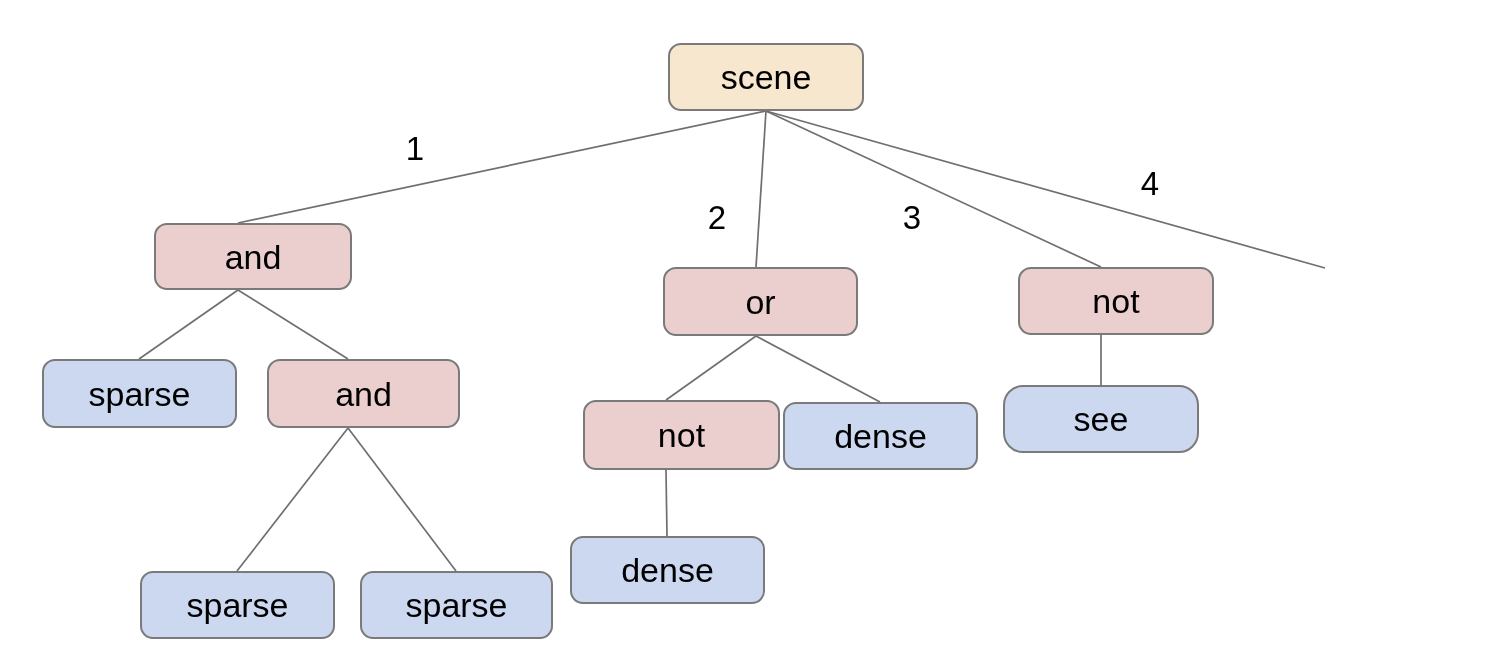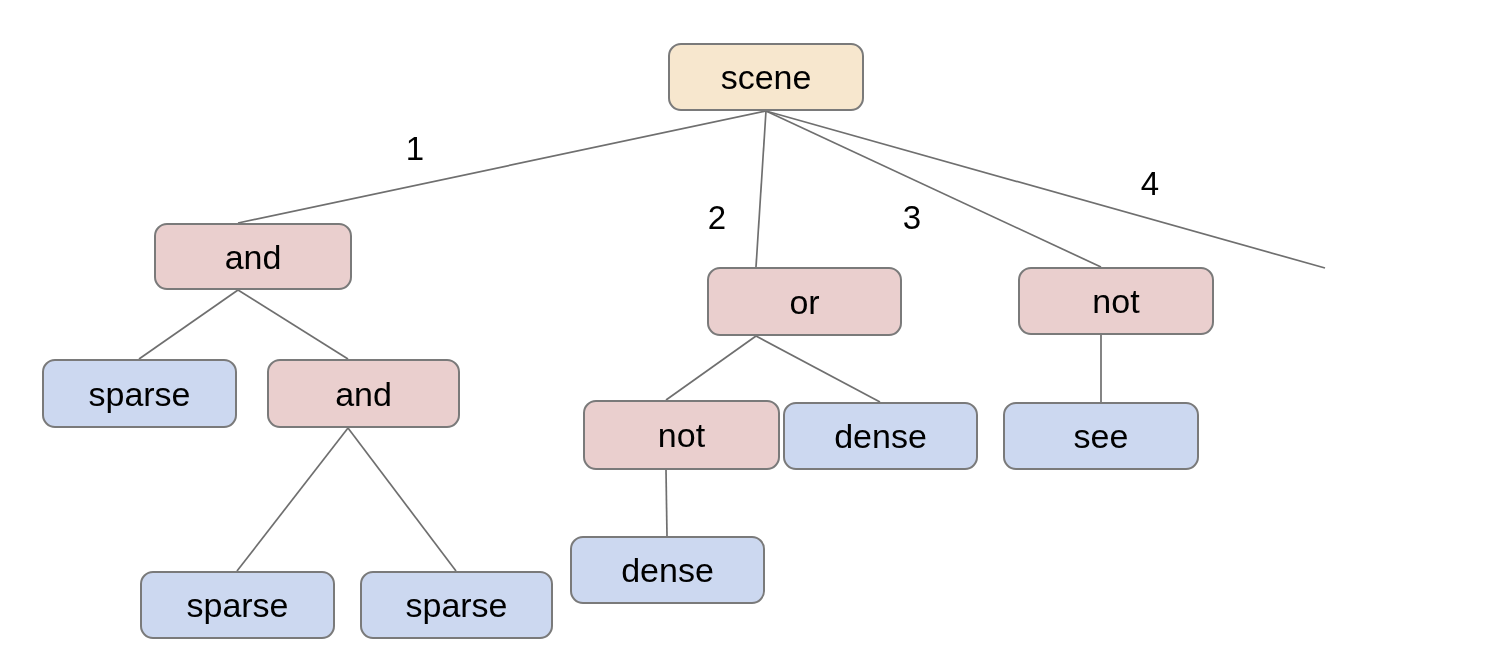--- a/index.html
+++ b/index.html
@@ -75,26 +75,26 @@
 
     <text class="edge-label" x="415" y="160">1</text>
     <text class="edge-label" x="717" y="229">2</text>
     <text class="edge-label" x="912" y="229">3</text>
     <text class="edge-label" x="1150" y="195">4</text>
   </svg>
 
   <div class="node root" style="left:668px;  top:43px;  width:196px; height:68px;">scene</div>
 
   <div class="node operator" style="left:139px;  top:223px; width:198px; height:67px;">and</div>
-  <div class="node operator" style="left:692px;  top:267px; width:195px; height:69px;">or</div>
+  <div class="node operator" style="left:648px;  top:267px; width:195px; height:69px;">or</div>
   <div class="node operator" style="left:1003px; top:267px; width:196px; height:68px;">not</div>
 
   <div class="node leaf" style="left:42px;   top:359px; width:195px; height:69px;">sparse</div>
   <div class="node operator" style="left:252px;  top:359px; width:193px; height:69px;">and</div>
   <div class="node operator" style="left:568px;  top:400px; width:197px; height:70px;">not</div>
   <div class="node leaf" style="left:783px;  top:402px; width:195px; height:68px;">dense</div>
-  <div class="node leaf" style="left:1003px; top:402px; width:196px; height:68px;">see</div>
+  <div class="node leaf" style="left:1003px; top:385px; width:196px; height:68px;border-radius:20px;">see</div>
 
   <div class="node leaf" style="left:570px;  top:536px; width:195px; height:68px;">dense</div>
   <div class="node leaf" style="left:140px;  top:571px; width:195px; height:68px;">sparse</div>
   <div class="node leaf" style="left:360px;  top:571px; width:193px; height:68px;">sparse</div>
 
 </div>
 
 </body></html>

